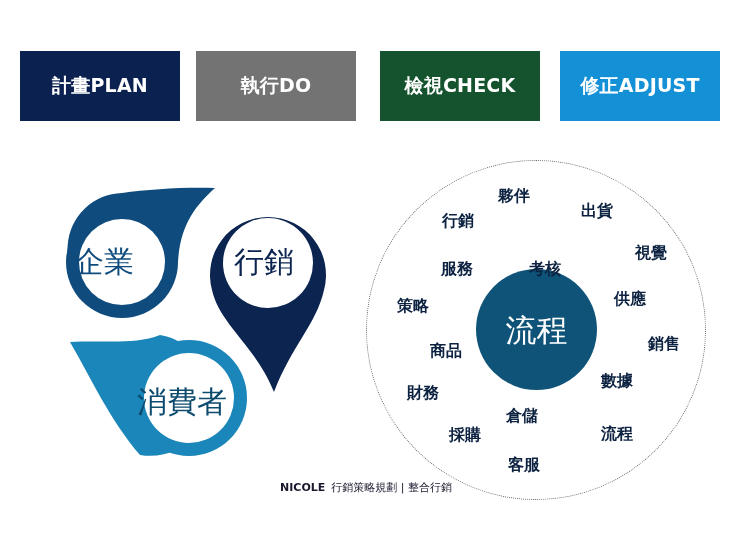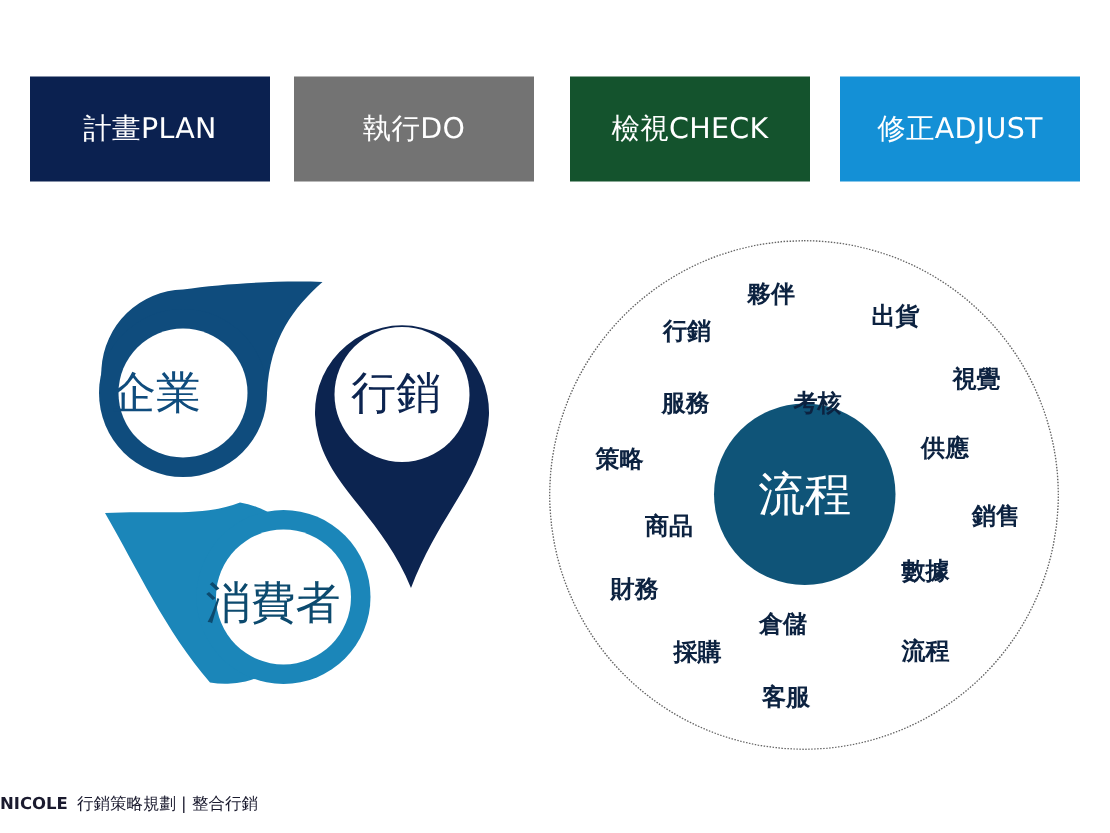--- a/index.html
+++ b/index.html
@@ -1,31 +1,31 @@
 <!DOCTYPE html>
 <html><head>
 <meta charset="utf-8">
 <style>
   html, body { margin: 0; padding: 0; background: #ffffff; }
   body { width: 740px; height: 555px; position: relative; overflow: hidden;
          font-family: "DejaVu Sans", "Liberation Sans", sans-serif; }
   .step { position: absolute; top: 51px; height: 70px; width: 160px; color: #fff;
           display: flex; align-items: center; justify-content: center;
-          font-size: 19px; font-weight: normal; letter-spacing: 0.2px; }
+          font-size: 19px; font-weight: bold; letter-spacing: 0.2px; }
   .trio { position: absolute; left: 0; top: 0; }
   .bubble-text { font-size: 30px; font-family: "DejaVu Sans", sans-serif; }
   .big-circle { position: absolute; left: 366px; top: 160px; width: 340px; height: 340px;
                 border-radius: 50%; border: 1.5px dotted #666; box-sizing: border-box; }
   .core { position: absolute; left: 476px; top: 269px; width: 121px; height: 121px;
           border-radius: 50%; background: #0f5478; color: #fff; display: flex;
           flex-direction: column; align-items: center; justify-content: center;
           font-size: 31px; line-height: 44px; }
   .kw { position: absolute; font-size: 16px; font-weight: bold; color: #0c2240;
         white-space: nowrap; }
-  .footer { position: absolute; top: 528px; left: 0; width: 732px; text-align: left;
+  .footer { position: absolute; top: 480px; left: 0; width: 732px; text-align: center;
             font-size: 11px; color: #1a1a2e; }
   .footer .brand { font-weight: bold; margin-right: 6px; }
 </style>
 </head>
 <body>
 
 <div class="step" style="left:20px;background:#0b2150;">
     <span>計畫PLAN</span>
   </div>
 <div class="step" style="left:196px;background:#737373;">

